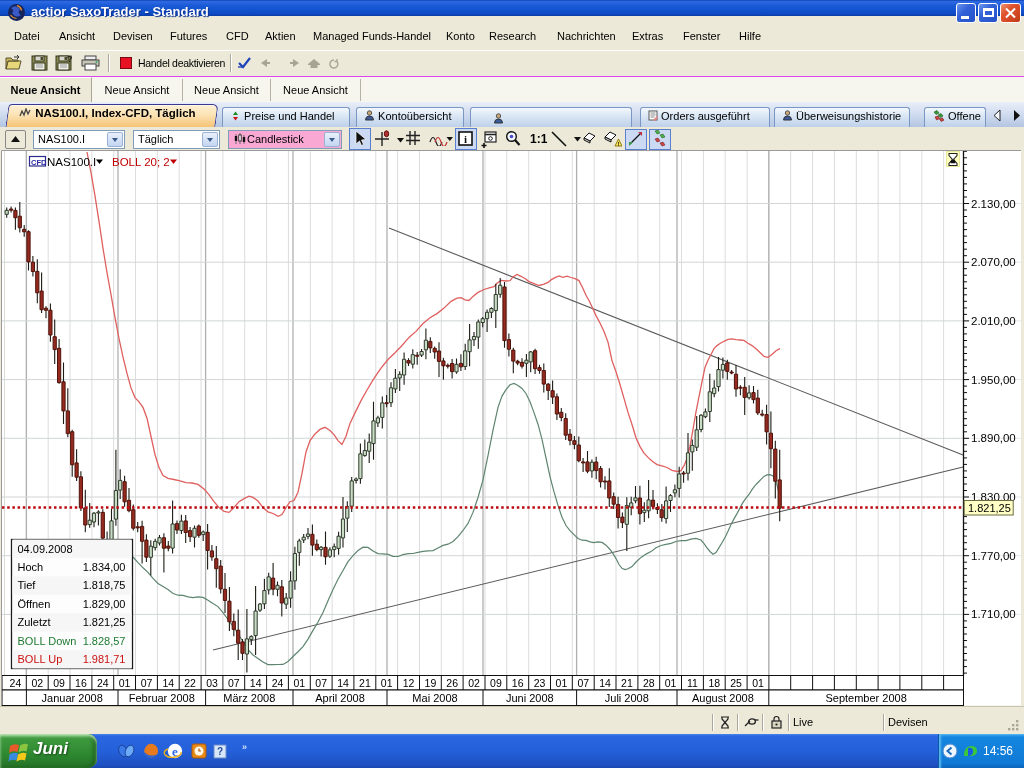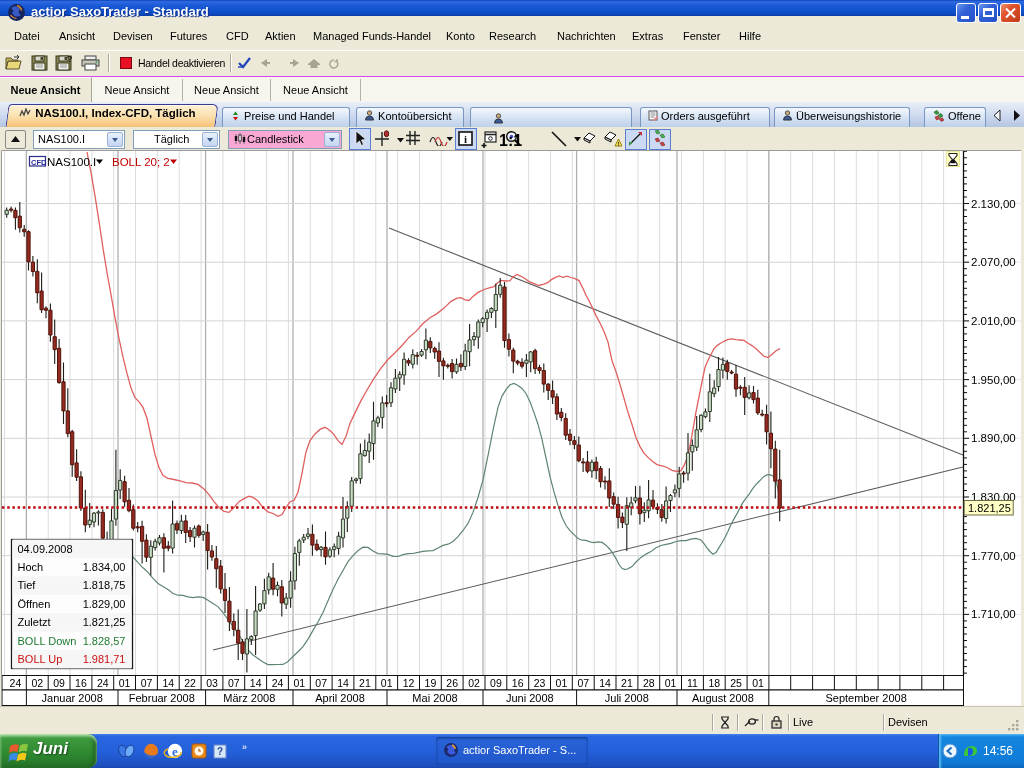--- a/index.html
+++ b/index.html
@@ -145,21 +145,21 @@
 <svg width="19" height="17">
         <path d="M5 11 L9.5 5 L14 11 Z" fill="#111"></path>
       </svg></div>
     <div style="position:absolute;left:33px;top:3px;width:92px;height:19px;background:#fff;border:1px solid #7f9db9;font-size:11px;line-height:17px">
 <span style="padding-left:4px">NAS100.I</span>
 <div style="position:absolute;right:1px;top:1px;width:16px;height:15px;background:linear-gradient(180deg,#e8f0fc,#c3d5f1);border:1px solid #9ab1d4;border-radius:2px">
 <svg width="14" height="13">
           <path d="M4 5 h6 l-3 4 Z" fill="#3a5a8a"></path>
         </svg></div></div>
     <div style="position:absolute;left:133px;top:3px;width:87px;height:19px;background:#fff;border:1px solid #7f9db9;font-size:11px;line-height:17px">
-<span style="padding-left:20px">Täglich</span>
+<span style="padding-left:4px">Täglich</span>
 <div style="position:absolute;right:1px;top:1px;width:16px;height:15px;background:linear-gradient(180deg,#e8f0fc,#c3d5f1);border:1px solid #9ab1d4;border-radius:2px">
 <svg width="14" height="13">
           <path d="M4 5 h6 l-3 4 Z" fill="#3a5a8a"></path>
         </svg></div></div>
     <div style="position:absolute;left:228px;top:3px;width:114px;height:19px;background:#f9a8d4;border:1px solid #7f9db9;font-size:11px;line-height:17px">
 <span style="padding-left:4px"><svg width="14" height="12" style="vertical-align:-2px">
           <path d="M3 1 v10 M7 0 v11 M11 2 v9" stroke="#555" stroke-width="0.8"></path>
           <rect x="1.8" y="3" width="2.4" height="5" fill="#111"></rect>
           <rect x="5.8" y="2" width="2.4" height="6" fill="#fff" stroke="#111" stroke-width="0.8"></rect>
           <rect x="9.8" y="4" width="2.4" height="5" fill="#111"></rect>
@@ -194,21 +194,21 @@
 <rect x="5" y="2" width="11" height="10" fill="#fff" stroke="#222" stroke-width="1.2"></rect>
 <path d="M5 4.5 h11" stroke="#222" stroke-width="1.6"></path>
       <circle cx="10.5" cy="8.5" r="1.8" fill="none" stroke="#222"></circle>
 <path d="M4 13 v5 M1.5 15.5 h5" stroke="#111" stroke-width="1.6"></path>
     </svg>
     <svg style="position:absolute;left:505px;top:3px" width="16" height="17">
 <circle cx="6.5" cy="6.5" r="4.8" fill="#f4f8ff" stroke="#111" stroke-width="1.4"></circle>
 <circle cx="6.5" cy="6.5" r="1.8" fill="#4a4ad0"></circle>
 <path d="M10 10 L14.5 15" stroke="#111" stroke-width="2.2"></path>
     </svg>
-    <span style="position:absolute;left:499px;top:5px;font-size:16px;font-weight:bold">1:1</span>
+    <span style="position:absolute;left:530px;top:5px;font-size:12px;font-weight:bold">1:1</span>
     <svg style="position:absolute;left:550px;top:3px" width="36" height="18">
 <path d="M2 2 L16 16" stroke="#111" stroke-width="1.6"></path>
 <path d="M24 7 h7 l-3.5 4.5 Z" fill="#111"></path>
     </svg>
     <svg style="position:absolute;left:580px;top:4px" width="17" height="14">
 <path d="M4 7 L9 2 L15 5 L10 10 Z" fill="#fff" stroke="#111"></path>
 <path d="M4 7 L10 10 L10 12 L4 9 Z" fill="#ddd" stroke="#111"></path>
     </svg>
     <svg style="position:absolute;left:602px;top:3px" width="20" height="18">
 <path d="M3 7 L8 2 L14 5 L9 10 Z" fill="#fff" stroke="#111"></path>
@@ -451,28 +451,20 @@
 <circle cx="57" cy="9" r="7.2" fill="#fff"></circle>
       <text x="57" y="13.5" text-anchor="middle" font-size="13" font-weight="bold" fill="#2a6ae8" font-family="Liberation Serif">e</text>
 <path d="M50 7 a8.5 4.5 0 1 0 13 3" stroke="#e8b018" stroke-width="1.4" fill="none"></path>
 <rect x="74" y="2" width="14" height="14" rx="2" fill="#e88a18" stroke="#b05a08"></rect>
       <circle cx="81" cy="9" r="4.5" fill="#fff8e8"></circle>
       <path d="M81 6.5 v2.5 h2" stroke="#b05a08" stroke-width="1.2" fill="none"></path>
 <rect x="96" y="3" width="12" height="13" fill="#d8e8f8" stroke="#6a8ac8"></rect>
       <text x="102" y="13" text-anchor="middle" font-size="10" font-weight="bold" fill="#2a4a9a">?</text>
 <text x="124" y="8" font-size="9" font-weight="bold" fill="#cfe0f8">»</text>
     </svg>
-    <div style="position:absolute;left:436px;top:3px;width:152px;height:28px;border-radius:3px;background:linear-gradient(180deg,#1f55c4 0%,#2a63d8 8%,#2058cc 90%,#1a4ab0 100%);box-shadow:inset 0 1px 3px #123a88">
-<span style="position:absolute;left:7px;top:5px"><svg width="16" height="16">
-          <circle cx="8" cy="8" r="7" fill="#1a2a6a"></circle>
-          <path d="M3 5 q5-4 9 0 q-2 4 1 6 q-5 4-9-1 q3-3-1-5 Z" fill="#3a5ae0"></path>
-          <path d="M9 3 q3 1 3 4" stroke="#e8a030" stroke-width="1.5" fill="none"></path>
-        </svg></span>
-<span style="position:absolute;left:27px;top:7px;font-size:11px;color:#fff;white-space:nowrap">actior SaxoTrader - S...</span>
-    </div>
     <div style="position:absolute;left:938px;top:0;width:86px;height:34px;
 background:linear-gradient(180deg,#2a9ae8 0%,#1486e0 10%,#0f7ad6 85%,#0a62b8 100%);border-left:1px solid #0a5aa8;box-shadow:inset 2px 1px 2px #5ab8f0"></div>
     <svg style="position:absolute;left:942px;top:9px" width="16" height="16">
 <circle cx="8" cy="8" r="7" fill="#eef6ff" stroke="#4a8ad0"></circle>
       <path d="M9.5 4.5 L5.5 8 L9.5 11.5" stroke="#1a6ac0" stroke-width="2" fill="none"></path>
     </svg>
     <svg style="position:absolute;left:962px;top:9px" width="16" height="16">
 <path d="M2 13 Q2 3 9 3 Q15 3 15 8 Q15 13 8 13 Z" fill="#3ac83a"></path>
       <path d="M6 13 V5 q5-1 5 3.5 q0 4-5 4.5 Z" fill="#1a5ae8"></path>
     </svg>

